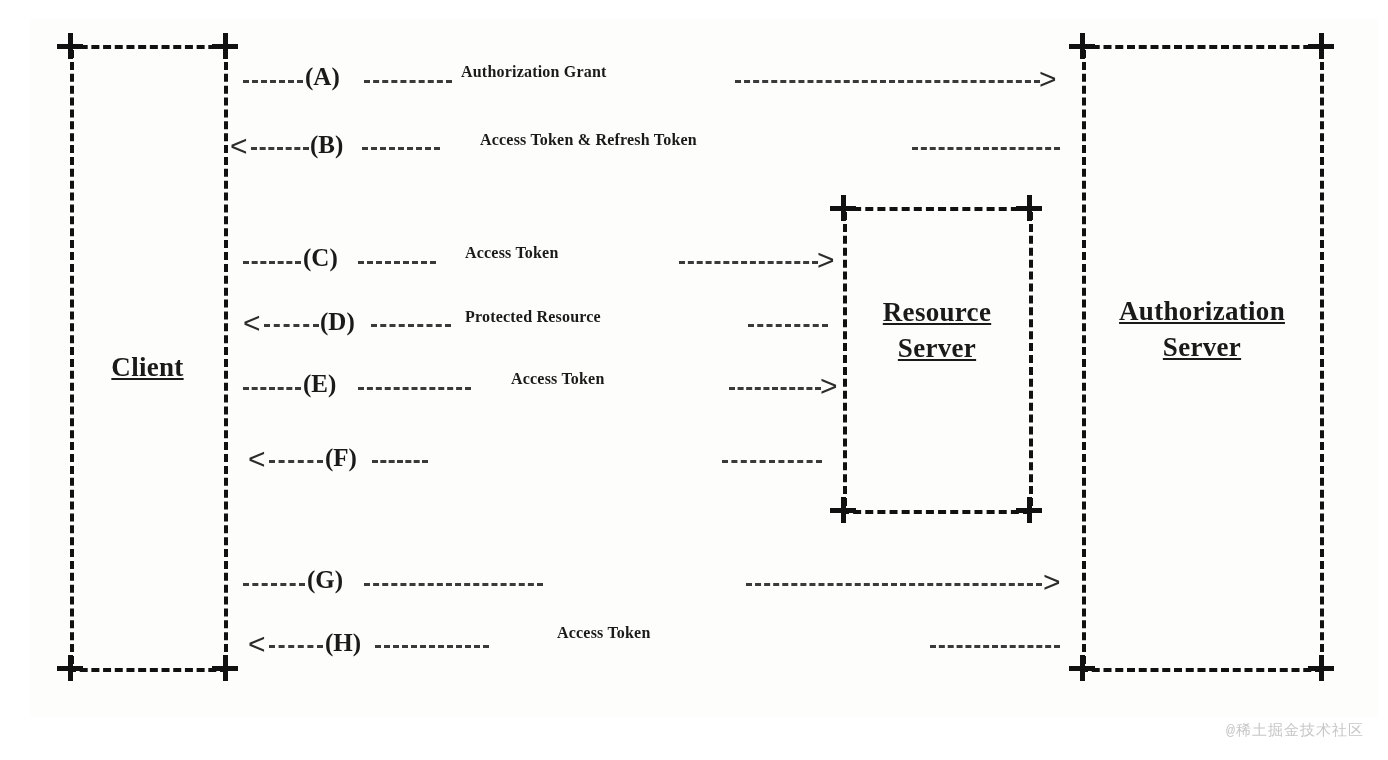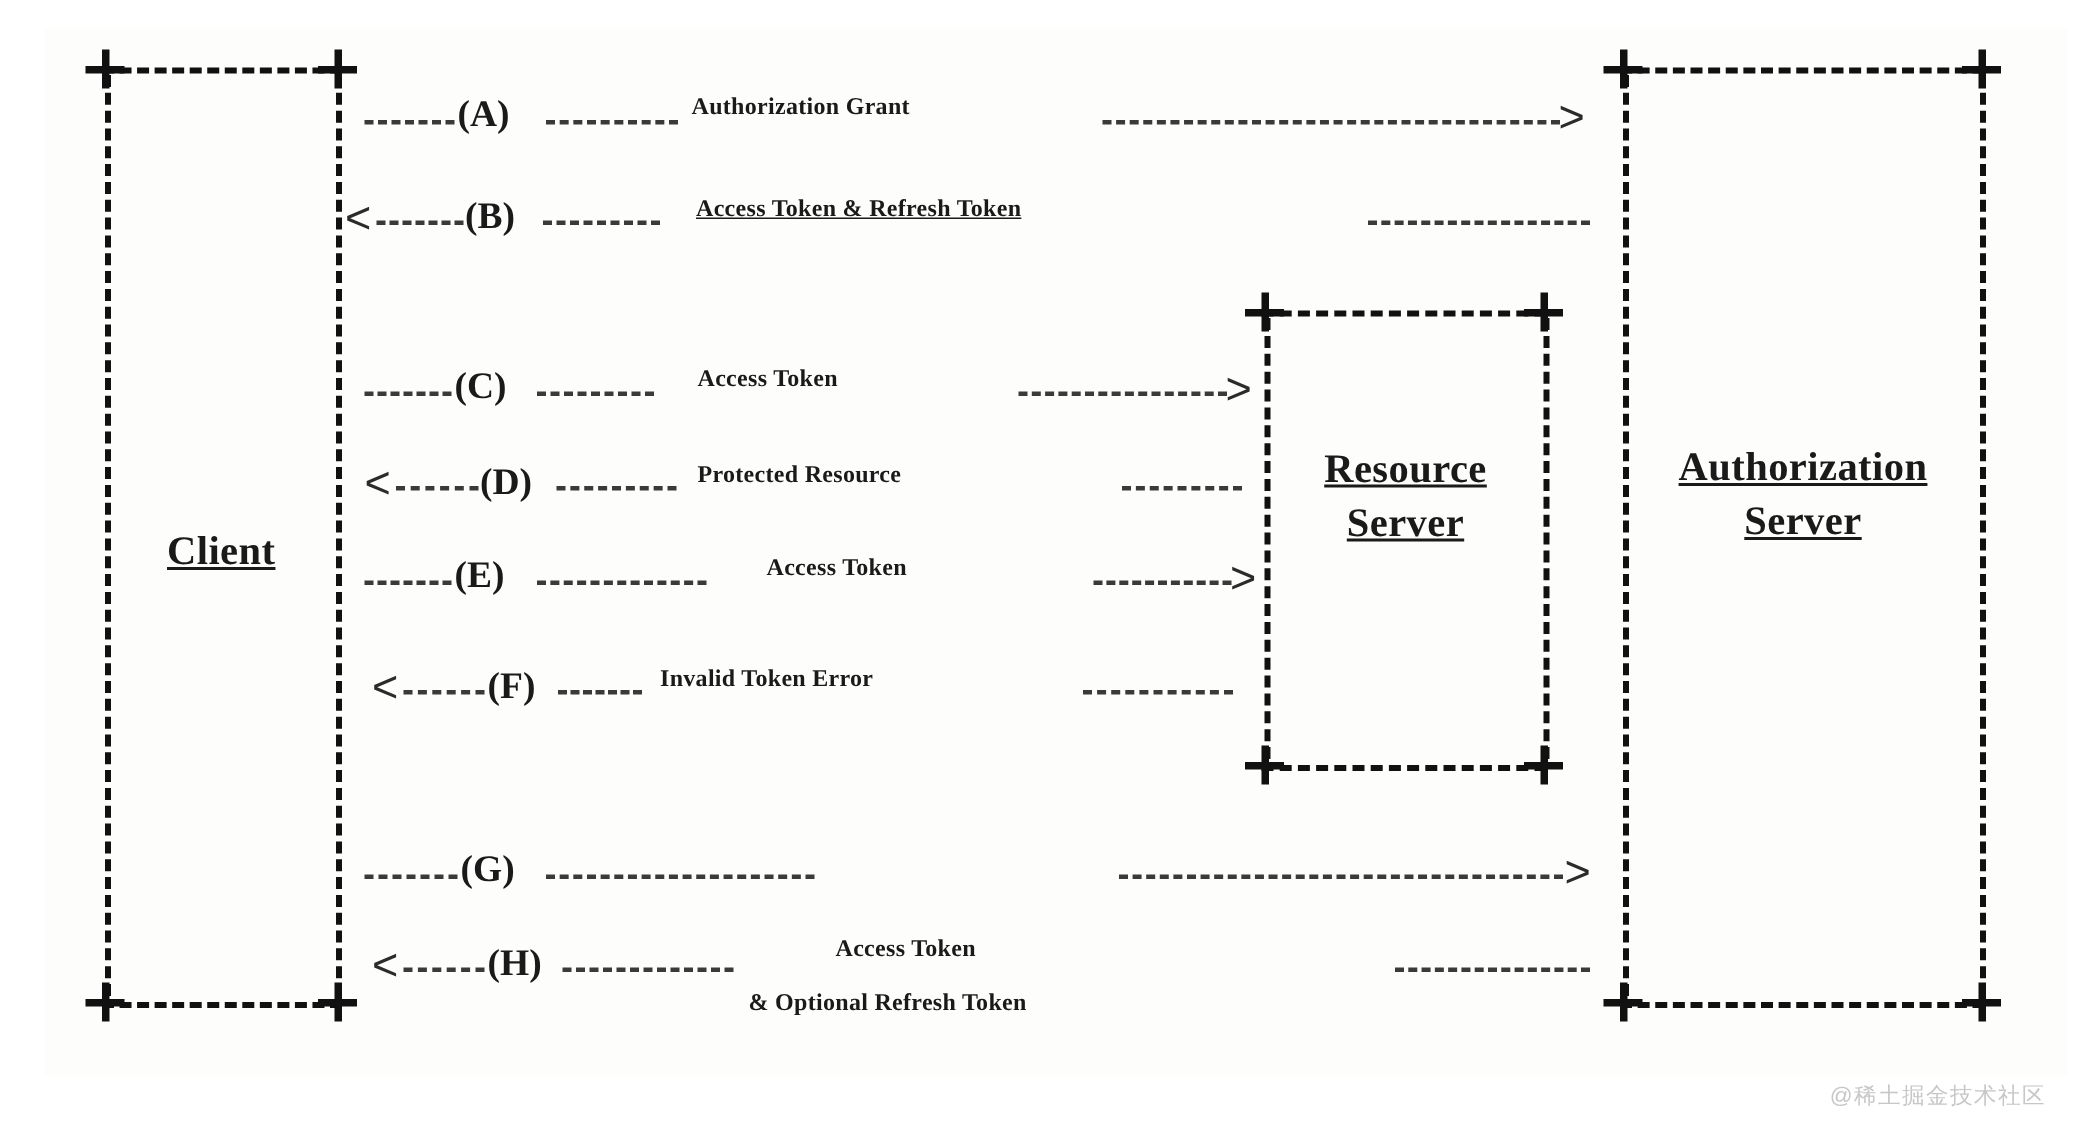--- a/index.html
+++ b/index.html
@@ -104,21 +104,21 @@
     font-family: "Liberation Sans", sans-serif;
     line-height: 1;
   }
 
   .watermark {
     position: absolute;
     right: 24px;
     bottom: 20px;
     font-size: 15px;
     color: #c7c7c7;
-    font-family: Liberation Sans, sans-serif;
+    font-family: Liberation Mono, monospace;
     letter-spacing: 1px;
   }
 </style>
 </head>
 <body>
 
 <div id="canvas">
   <div class="plate"></div>
 
   <div class="hline" style="left:68px; top:45px; width:160px;"></div>
@@ -157,21 +157,21 @@
   <div class="tag" style="left:305px; top:63px;">(A)</div>
   <div class="hline thin" style="left:364px; top:80px; width:88px;"></div>
   <div class="msg" style="left:461px; top:63px;">Authorization Grant</div>
   <div class="hline thin" style="left:735px; top:80px; width:305px;"></div>
   <div class="arrowhead" style="left:1039px; top:64px;">&gt;</div>
 
   <div class="arrowhead" style="left:230px; top:131px;">&lt;</div>
   <div class="hline thin" style="left:251px; top:147px; width:58px;"></div>
   <div class="tag" style="left:310px; top:131px;">(B)</div>
   <div class="hline thin" style="left:362px; top:147px; width:78px;"></div>
-  <div class="msg" style="left:464px; top:131px;text-decoration:underline;">Access Token &amp; Refresh Token</div>
+  <div class="msg" style="left:480px; top:131px;">Access Token &amp; Refresh Token</div>
   <div class="hline thin" style="left:912px; top:147px; width:148px;"></div>
 
   <div class="hline thin" style="left:243px; top:261px; width:58px;"></div>
   <div class="tag" style="left:303px; top:244px;">(C)</div>
   <div class="hline thin" style="left:358px; top:261px; width:78px;"></div>
   <div class="msg" style="left:465px; top:244px;">Access Token</div>
   <div class="hline thin" style="left:679px; top:261px; width:139px;"></div>
   <div class="arrowhead" style="left:817px; top:245px;">&gt;</div>
 
   <div class="arrowhead" style="left:243px; top:308px;">&lt;</div>
@@ -185,31 +185,29 @@
   <div class="tag" style="left:303px; top:370px;">(E)</div>
   <div class="hline thin" style="left:358px; top:387px; width:113px;"></div>
   <div class="msg" style="left:511px; top:370px;">Access Token</div>
   <div class="hline thin" style="left:729px; top:387px; width:92px;"></div>
   <div class="arrowhead" style="left:820px; top:371px;">&gt;</div>
 
   <div class="arrowhead" style="left:248px; top:444px;">&lt;</div>
   <div class="hline thin" style="left:269px; top:460px; width:54px;"></div>
   <div class="tag" style="left:325px; top:444px;">(F)</div>
   <div class="hline thin" style="left:372px; top:460px; width:56px;"></div>
-  <div class="msg" style="left:440px; top:444px;">Invalid Token Error</div>
   <div class="hline thin" style="left:722px; top:460px; width:100px;"></div>
 
   <div class="hline thin" style="left:243px; top:583px; width:62px;"></div>
   <div class="tag" style="left:307px; top:566px;">(G)</div>
   <div class="hline thin" style="left:364px; top:583px; width:179px;"></div>
   <div class="hline thin" style="left:746px; top:583px; width:296px;"></div>
   <div class="arrowhead" style="left:1043px; top:567px;">&gt;</div>
 
   <div class="arrowhead" style="left:248px; top:629px;">&lt;</div>
   <div class="hline thin" style="left:269px; top:645px; width:54px;"></div>
   <div class="tag" style="left:325px; top:629px;">(H)</div>
   <div class="hline thin" style="left:375px; top:645px; width:114px;"></div>
   <div class="msg" style="left:557px; top:624px;">Access Token</div>
-  <div class="msg" style="left:499px; top:660px;">&amp; Optional Refresh Token</div>
   <div class="hline thin" style="left:930px; top:645px; width:130px;"></div>
 
   <div class="watermark">@稀土掘金技术社区</div>
 </div>
 
 </body></html>

